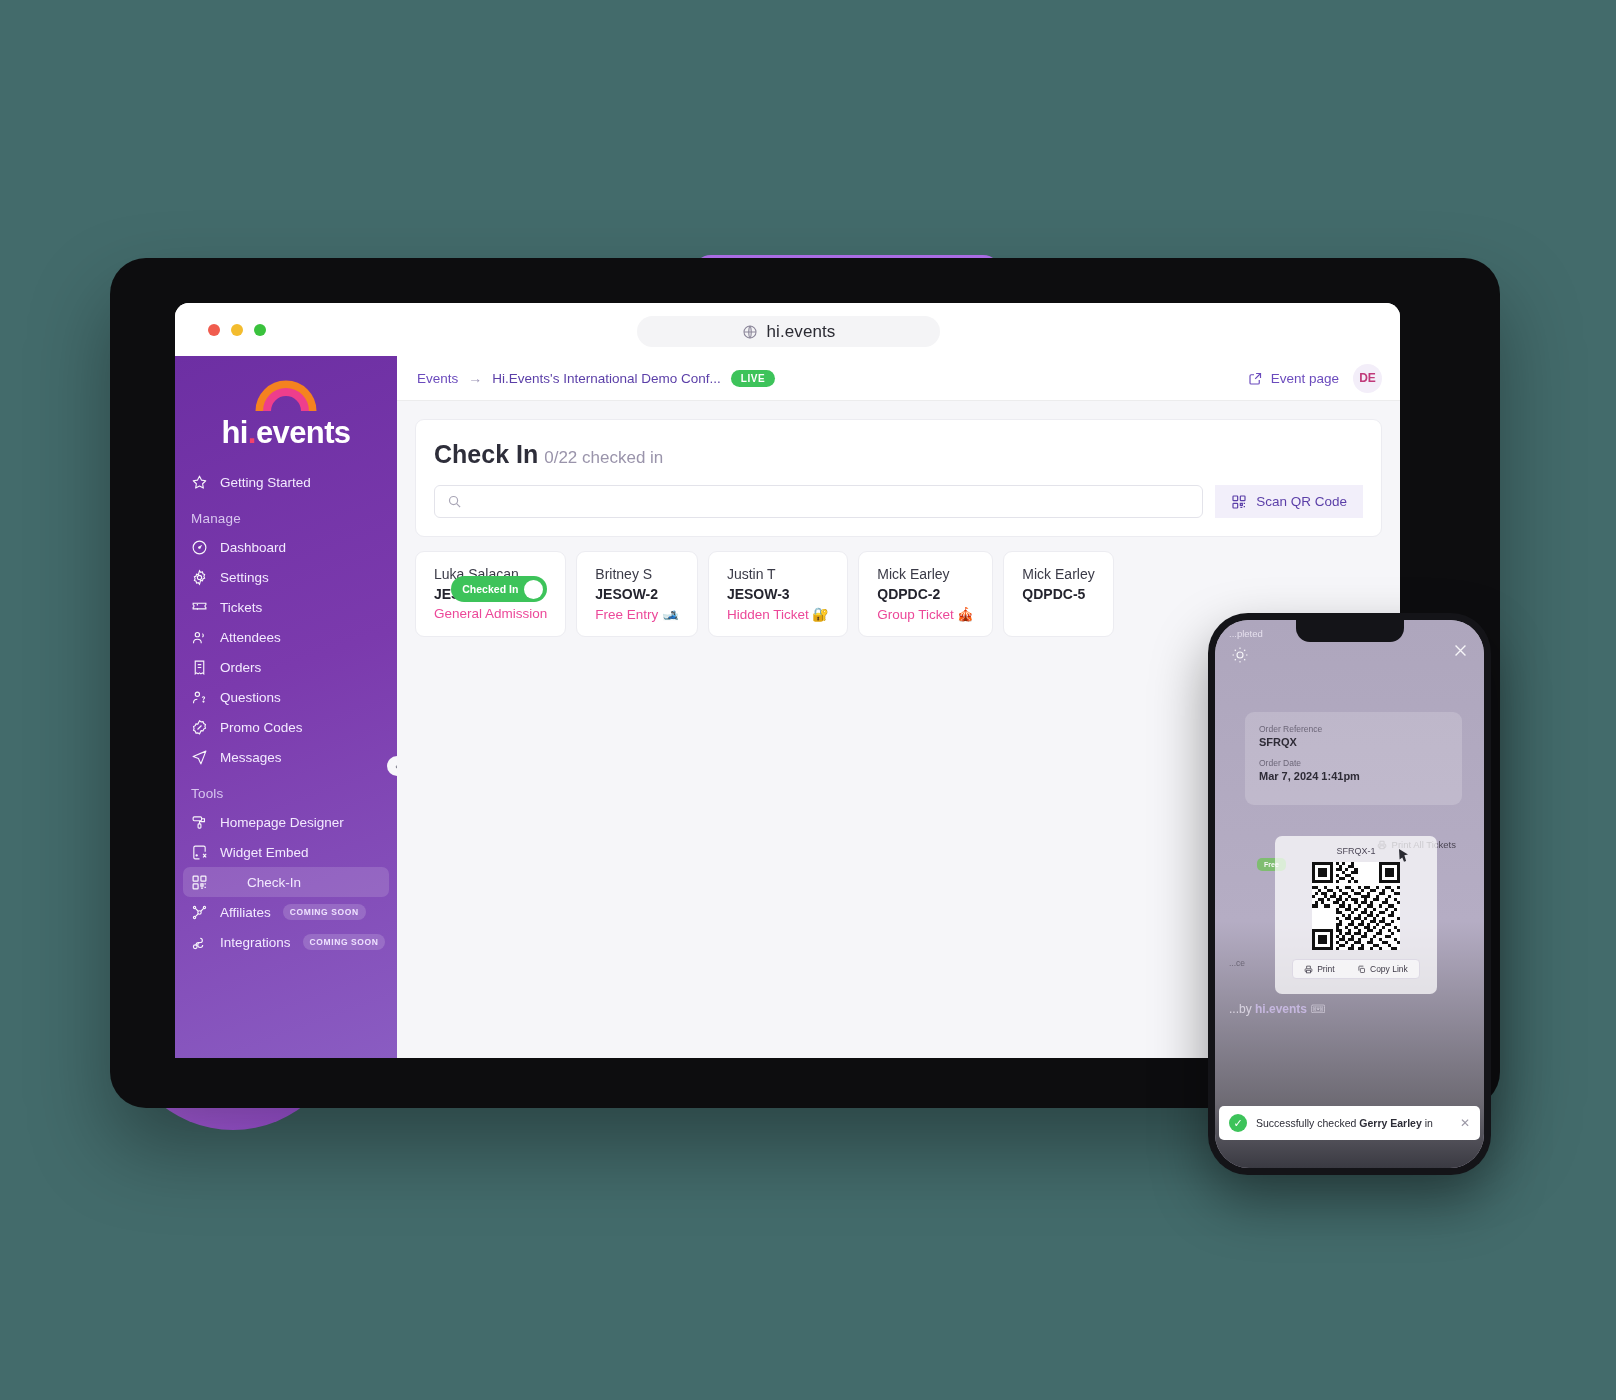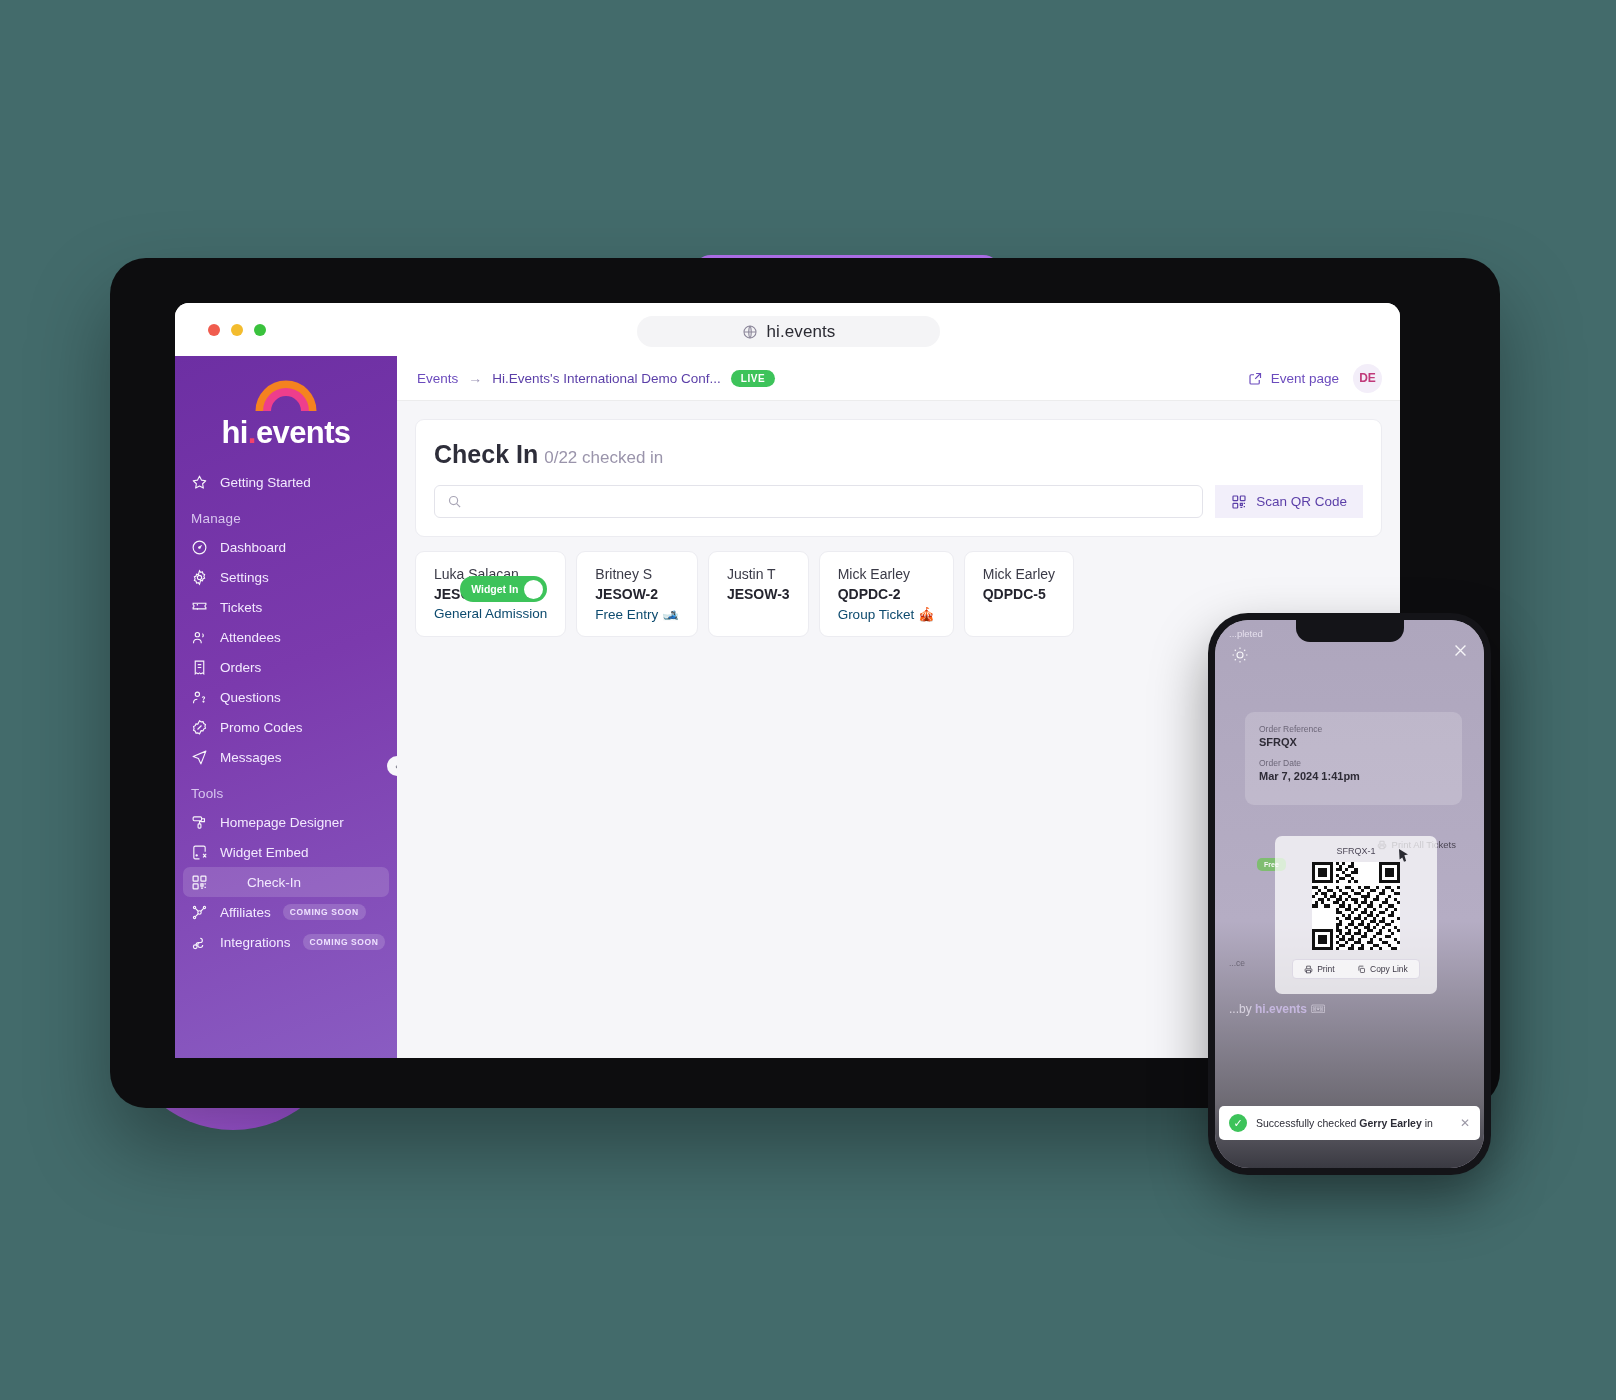--- a/index.html
+++ b/index.html
@@ -141,21 +141,21 @@
     font-size: 13.5px; font-weight: 500; font-family: inherit; cursor: pointer;
   }
 
   .att-list { margin-top: 14px; display: flex; flex-direction: row; gap: 10px; }
   .att-card {
     background: #fff; border: 1px solid #ececf1; border-radius: 9px;
     padding: 14px 18px; position: relative; min-height: 85px;
   }
   .att-name { font-size: 14px; color: #3a3a47; margin-bottom: 4px; }
   .att-ref { font-size: 14px; font-weight: 700; color: #24242e; margin-bottom: 4px; }
-  .att-type { font-size: 13.5px; color: #0c4a6e; }
+  .att-type { font-size: 13.5px; color: #ec4899; }
   .toggle-pill {
     position: absolute; right: 18px; top: 24px;
     height: 26px; background: #3dc35a; border-radius: 13px;
     display: flex; align-items: center; gap: 6px; padding: 0 4px 0 11px; cursor: pointer;
   }
   .toggle-pill span { font-size: 10.5px; color: #fff; font-weight: 600; white-space: nowrap; }
   .toggle-knob { width: 19px; height: 19px; border-radius: 50%; background: #fff; }
 
   
   .phone {
@@ -434,34 +434,35 @@
             </div>
           </div>
 
           <div class="att-list">
 
             <div class="att-card">
               <div class="att-name">Luka Salacan</div>
               <div class="att-ref">JESOW-1</div>
               <div class="att-type">General Admission</div>
               <div class="toggle-pill">
-                <span>Widget In</span>
+                <span>Checked In</span>
                 <div class="toggle-knob"></div>
               </div>
             </div>
 
             <div class="att-card">
               <div class="att-name">Britney S</div>
               <div class="att-ref">JESOW-2</div>
               <div class="att-type">Free Entry 🎿</div>
             </div>
 
             <div class="att-card">
               <div class="att-name">Justin T</div>
               <div class="att-ref">JESOW-3</div>
+              <div class="att-type">Hidden Ticket 🔐</div>
             </div>
 
             <div class="att-card">
               <div class="att-name">Mick Earley</div>
               <div class="att-ref">QDPDC-2</div>
               <div class="att-type">Group Ticket 🎪</div>
             </div>
 
             <div class="att-card">
               <div class="att-name">Mick Earley</div>

